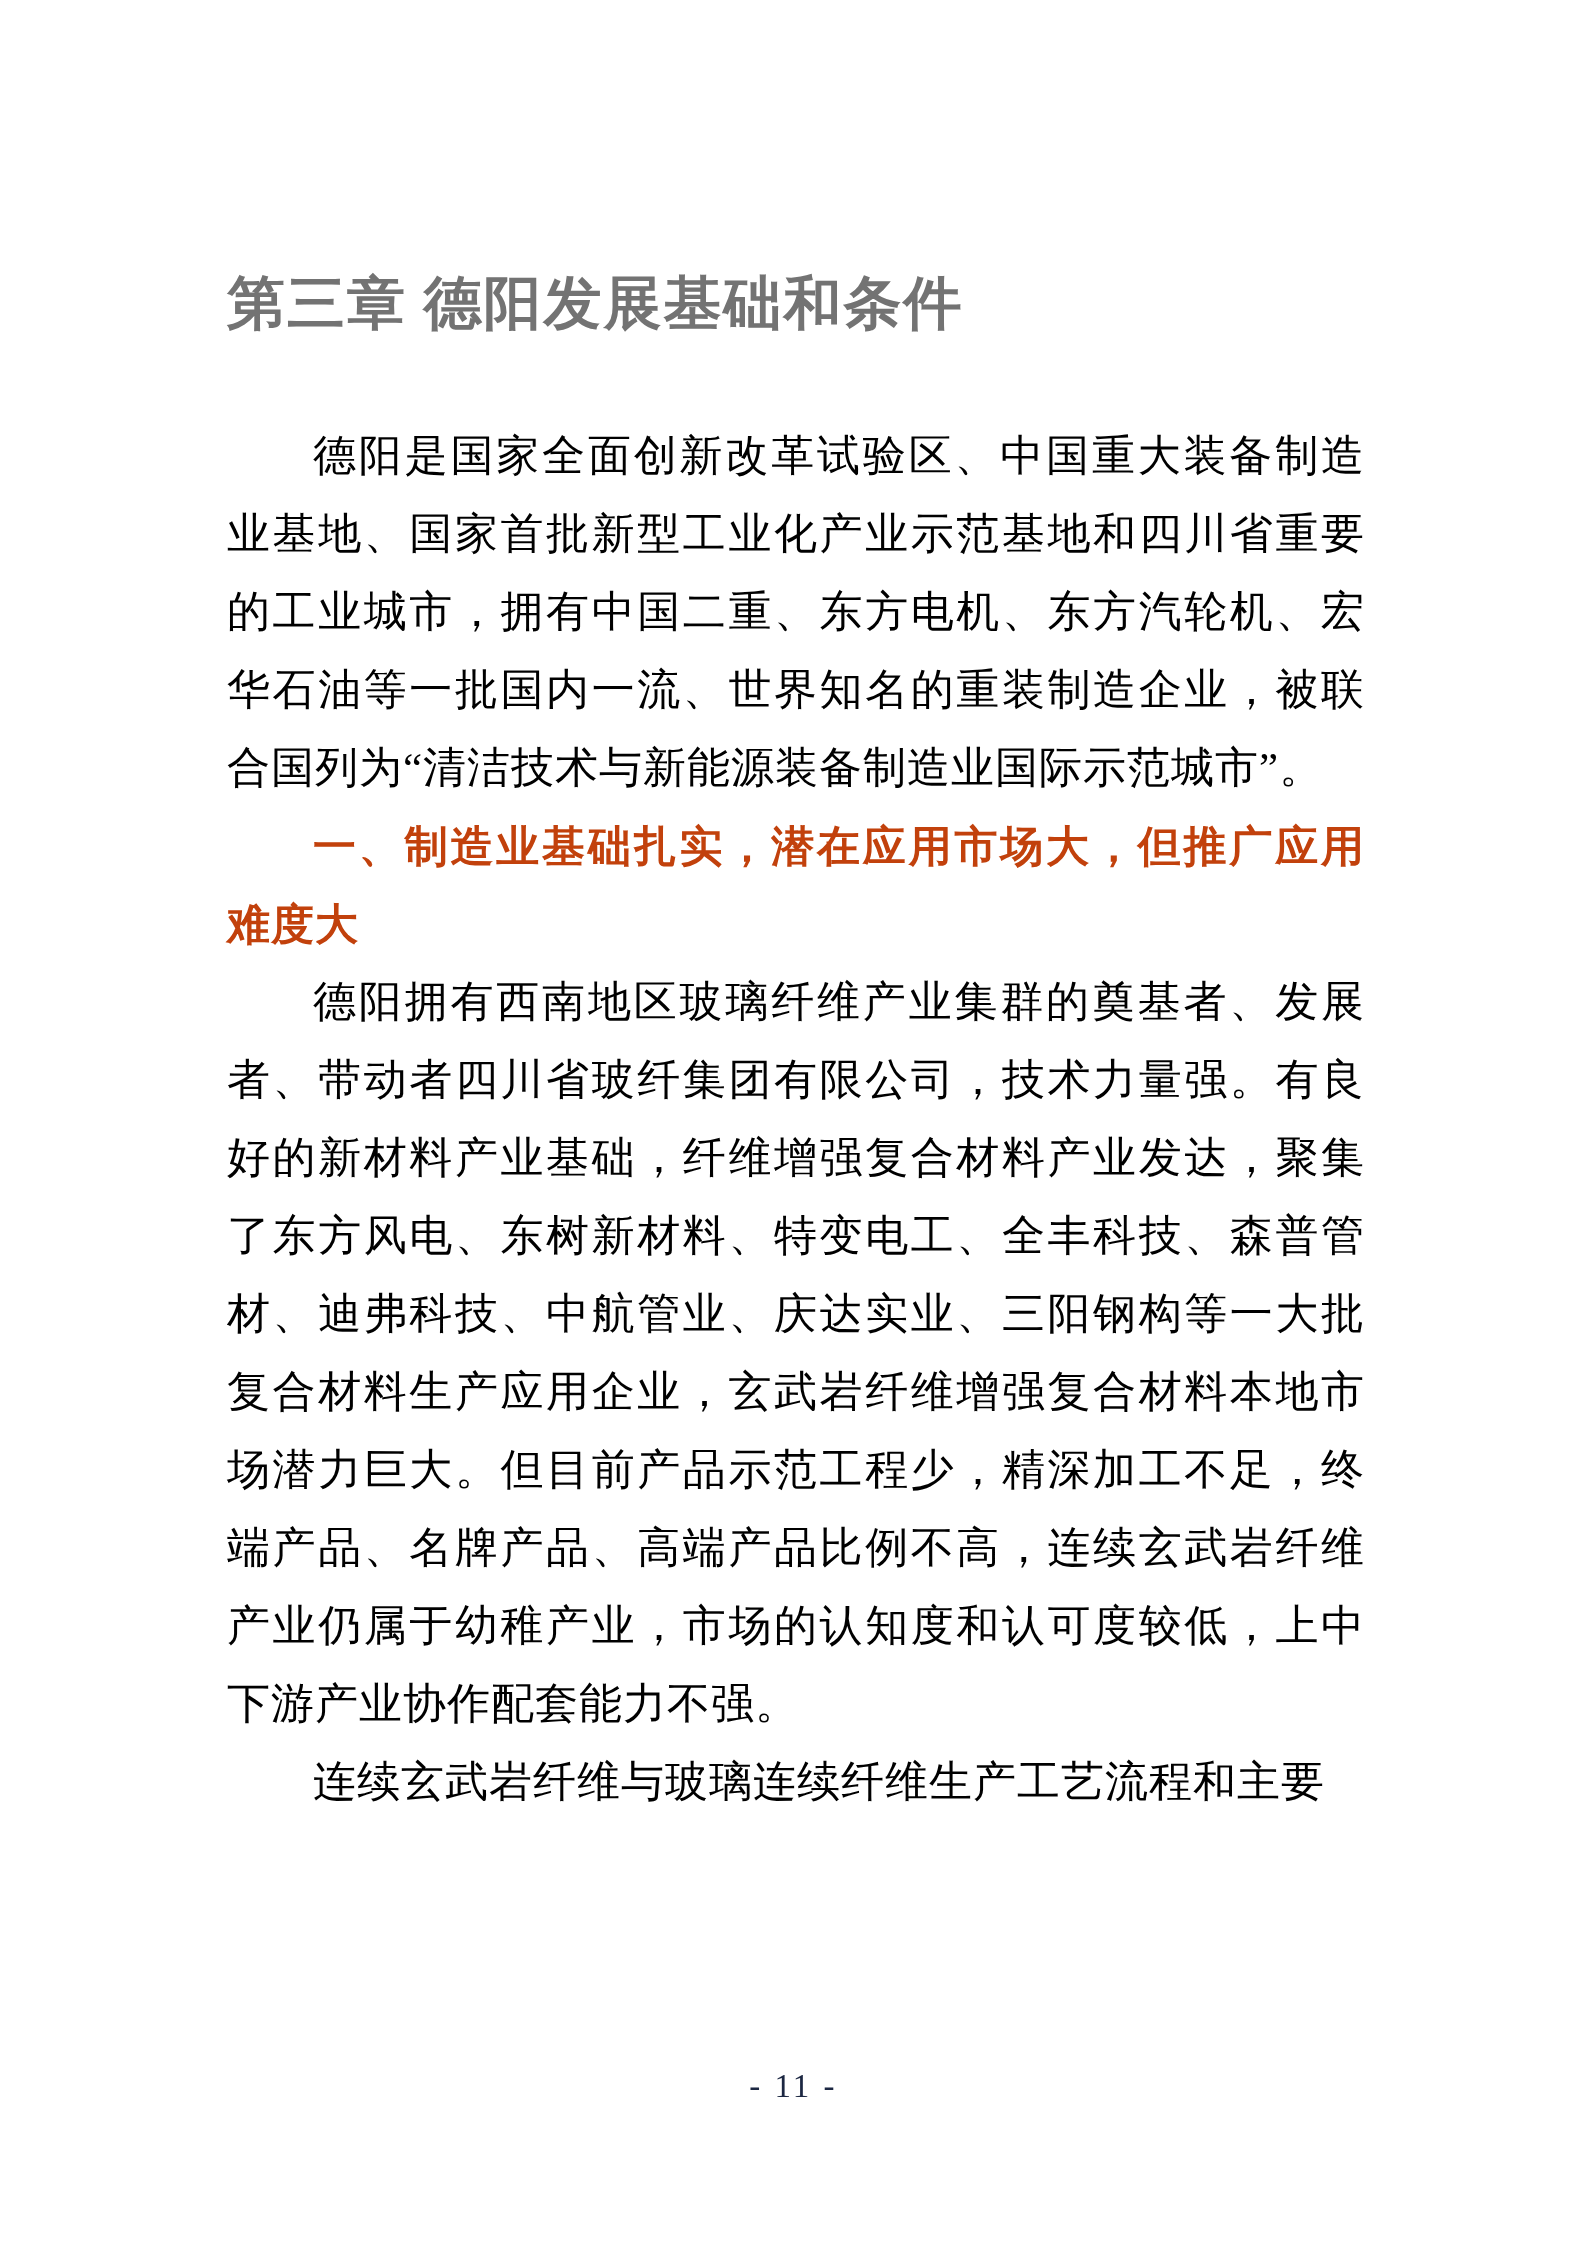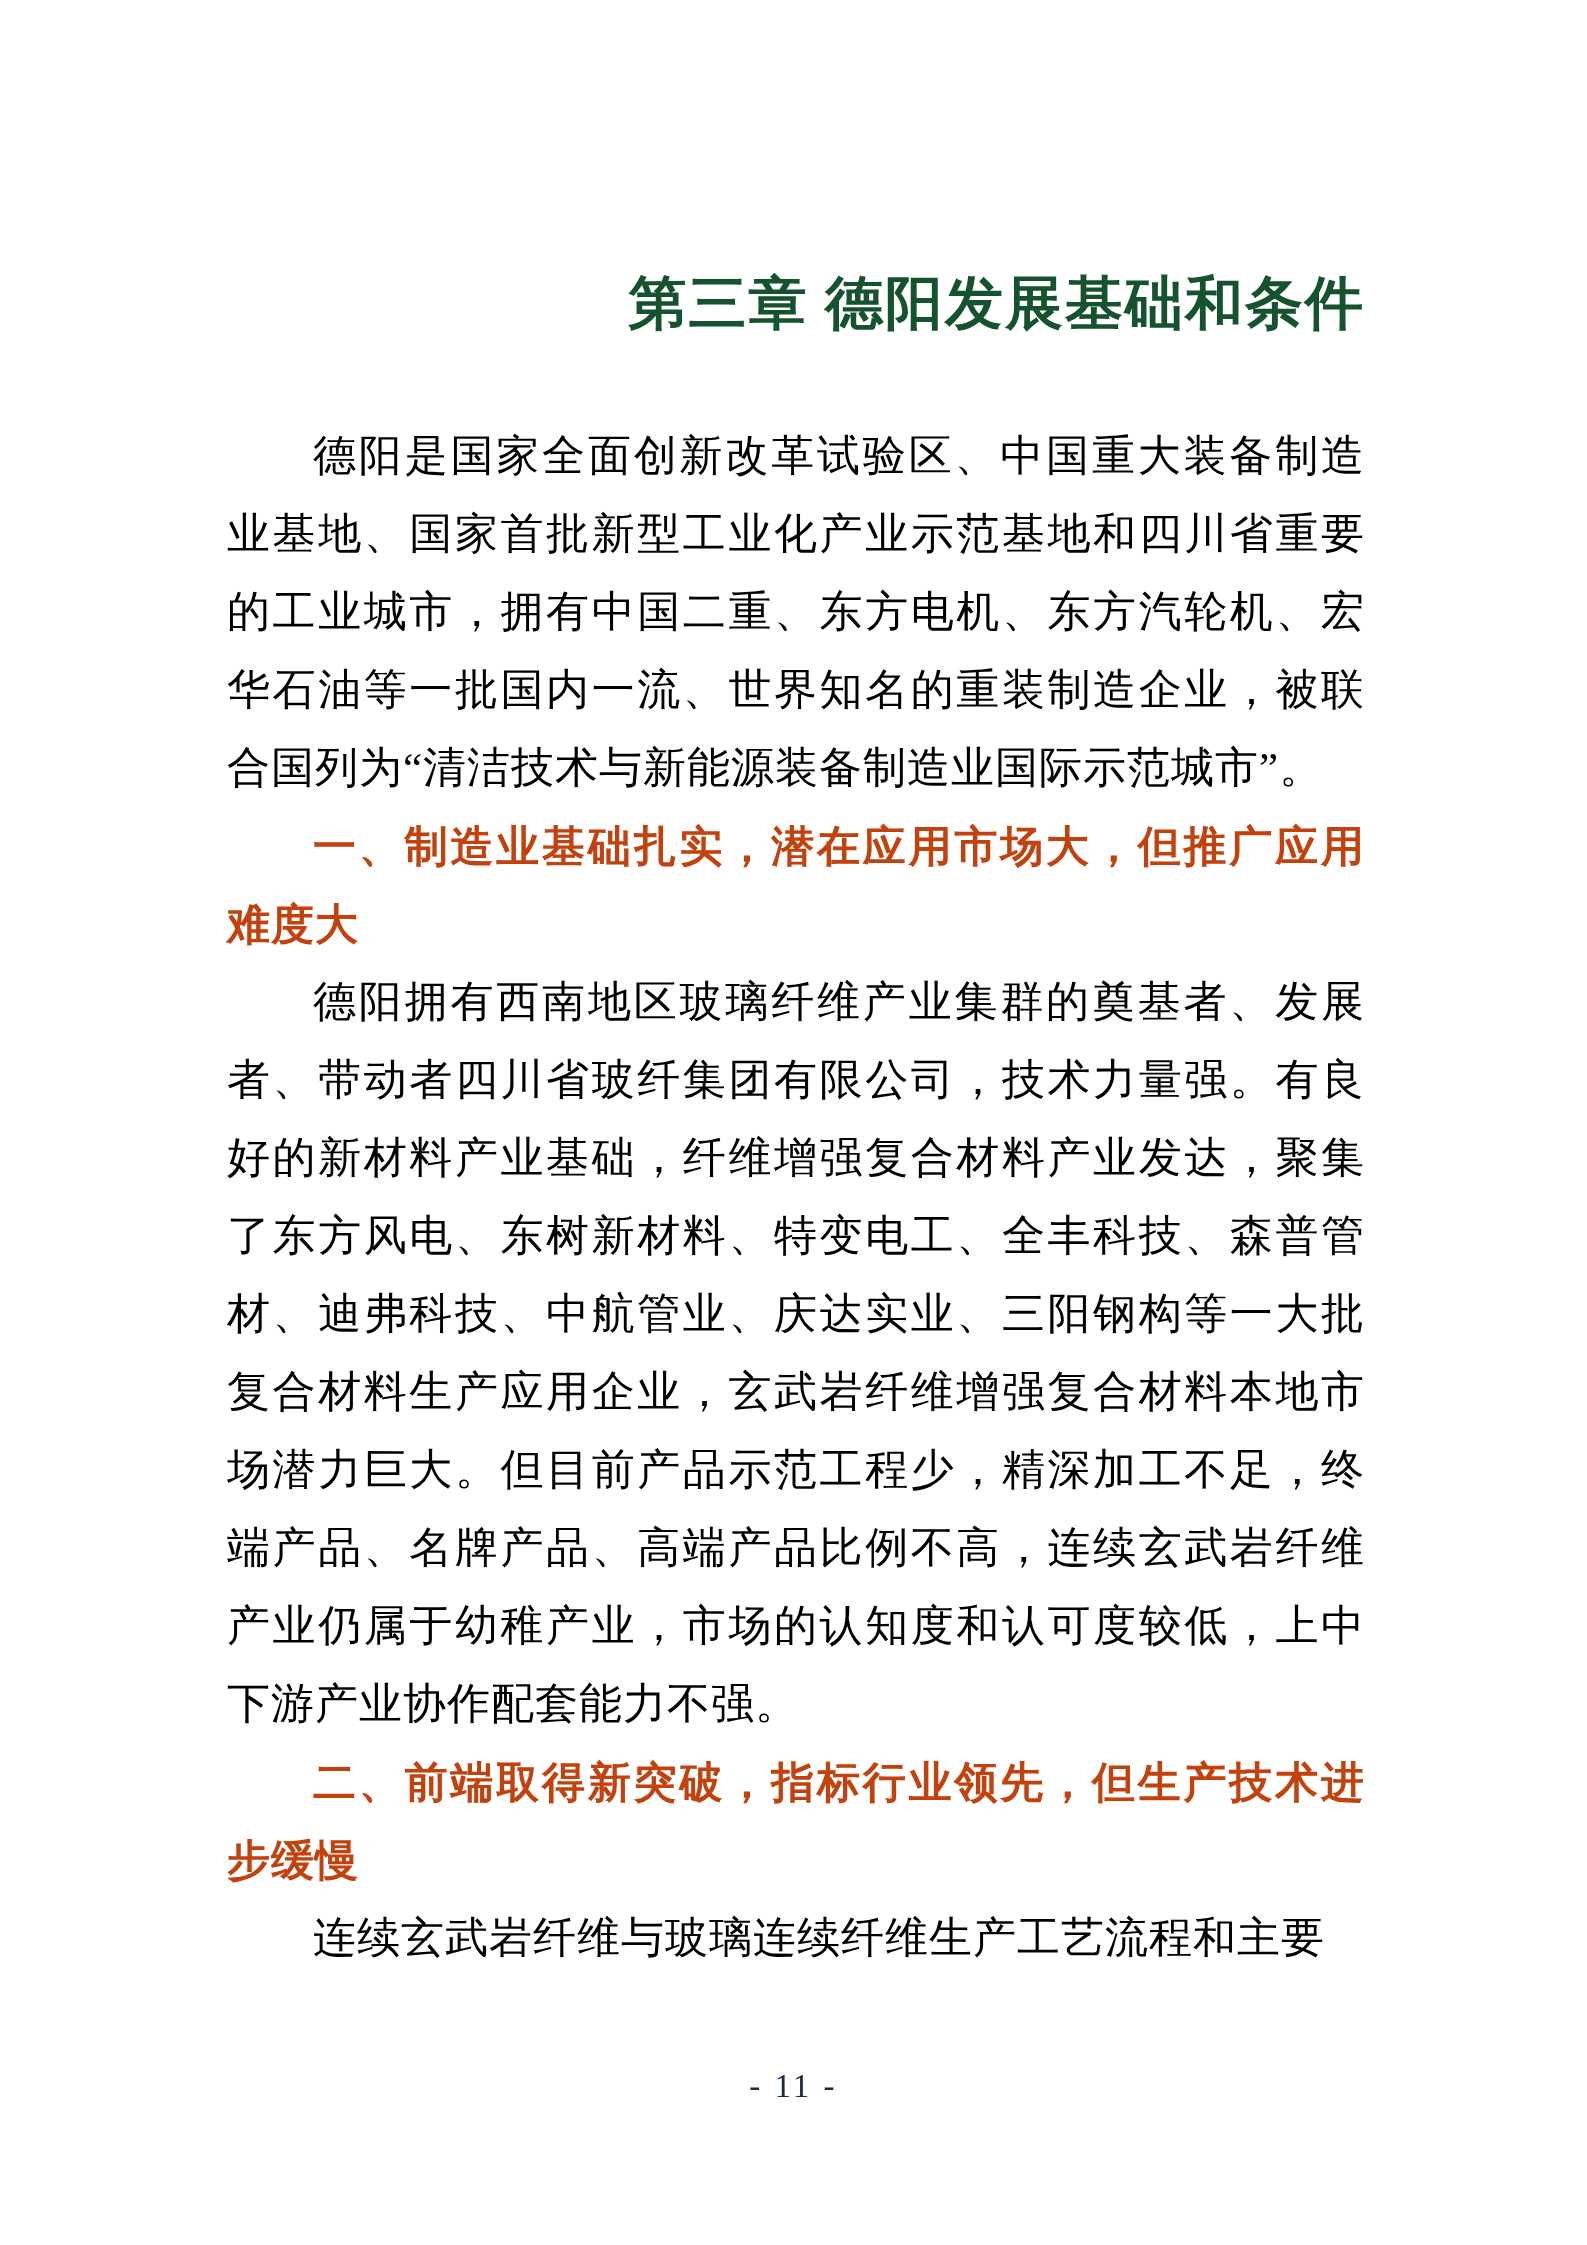--- a/index.html
+++ b/index.html
@@ -19,24 +19,24 @@
     position: absolute;
     left: 227px;
     top: 268px;
     width: 1138px;
   }
   .doc-title {
     font-family: "Liberation Serif", "DejaVu Serif", serif;
     font-weight: bold;
     font-size: 58px;
     line-height: 1.25;
-    text-align: right;
+    text-align: left;
     letter-spacing: 2px;
     margin: 0 0 76px 0;
-    color: #14532d;
+    color: #737373;
   }
   .body-para {
     font-family: "Liberation Serif", "DejaVu Serif", serif;
     font-size: 43px;
     line-height: 78px;
     letter-spacing: 1px;
     text-align: justify;
     text-justify: inter-ideograph;
     text-indent: 2em;
     margin: 0;
@@ -74,21 +74,20 @@
 <div class="page">
   <div class="content">
     <h1 class="doc-title">第三章 德阳发展基础和条件</h1>
 
     <p class="body-para">德阳是国家全面创新改革试验区、中国重大装备制造业基地、国家首批新型工业化产业示范基地和四川省重要的工业城市，拥有中国二重、东方电机、东方汽轮机、宏华石油等一批国内一流、世界知名的重装制造企业，被联合国列为“清洁技术与新能源装备制造业国际示范城市”。</p>
 
     <h2 class="section-heading">一、制造业基础扎实，潜在应用市场大，但推广应用难度大</h2>
 
     <p class="body-para">德阳拥有西南地区玻璃纤维产业集群的奠基者、发展者、带动者四川省玻纤集团有限公司，技术力量强。有良好的新材料产业基础，纤维增强复合材料产业发达，聚集了东方风电、东树新材料、特变电工、全丰科技、森普管材、迪弗科技、中航管业、庆达实业、三阳钢构等一大批复合材料生产应用企业，玄武岩纤维增强复合材料本地市场潜力巨大。但目前产品示范工程少，精深加工不足，终端产品、名牌产品、高端产品比例不高，连续玄武岩纤维产业仍属于幼稚产业，市场的认知度和认可度较低，上中下游产业协作配套能力不强。</p>
 
-    <h2 class="section-heading">二、前端取得新突破，指标行业领先，但生产技术进步缓慢</h2>
 
     <p class="body-para">连续玄武岩纤维与玻璃连续纤维生产工艺流程和主要</p>
   </div>
 
   <div class="footer">
     <span class="page-number">- 11 -</span>
   </div>
 </div>
 
 </body></html>

